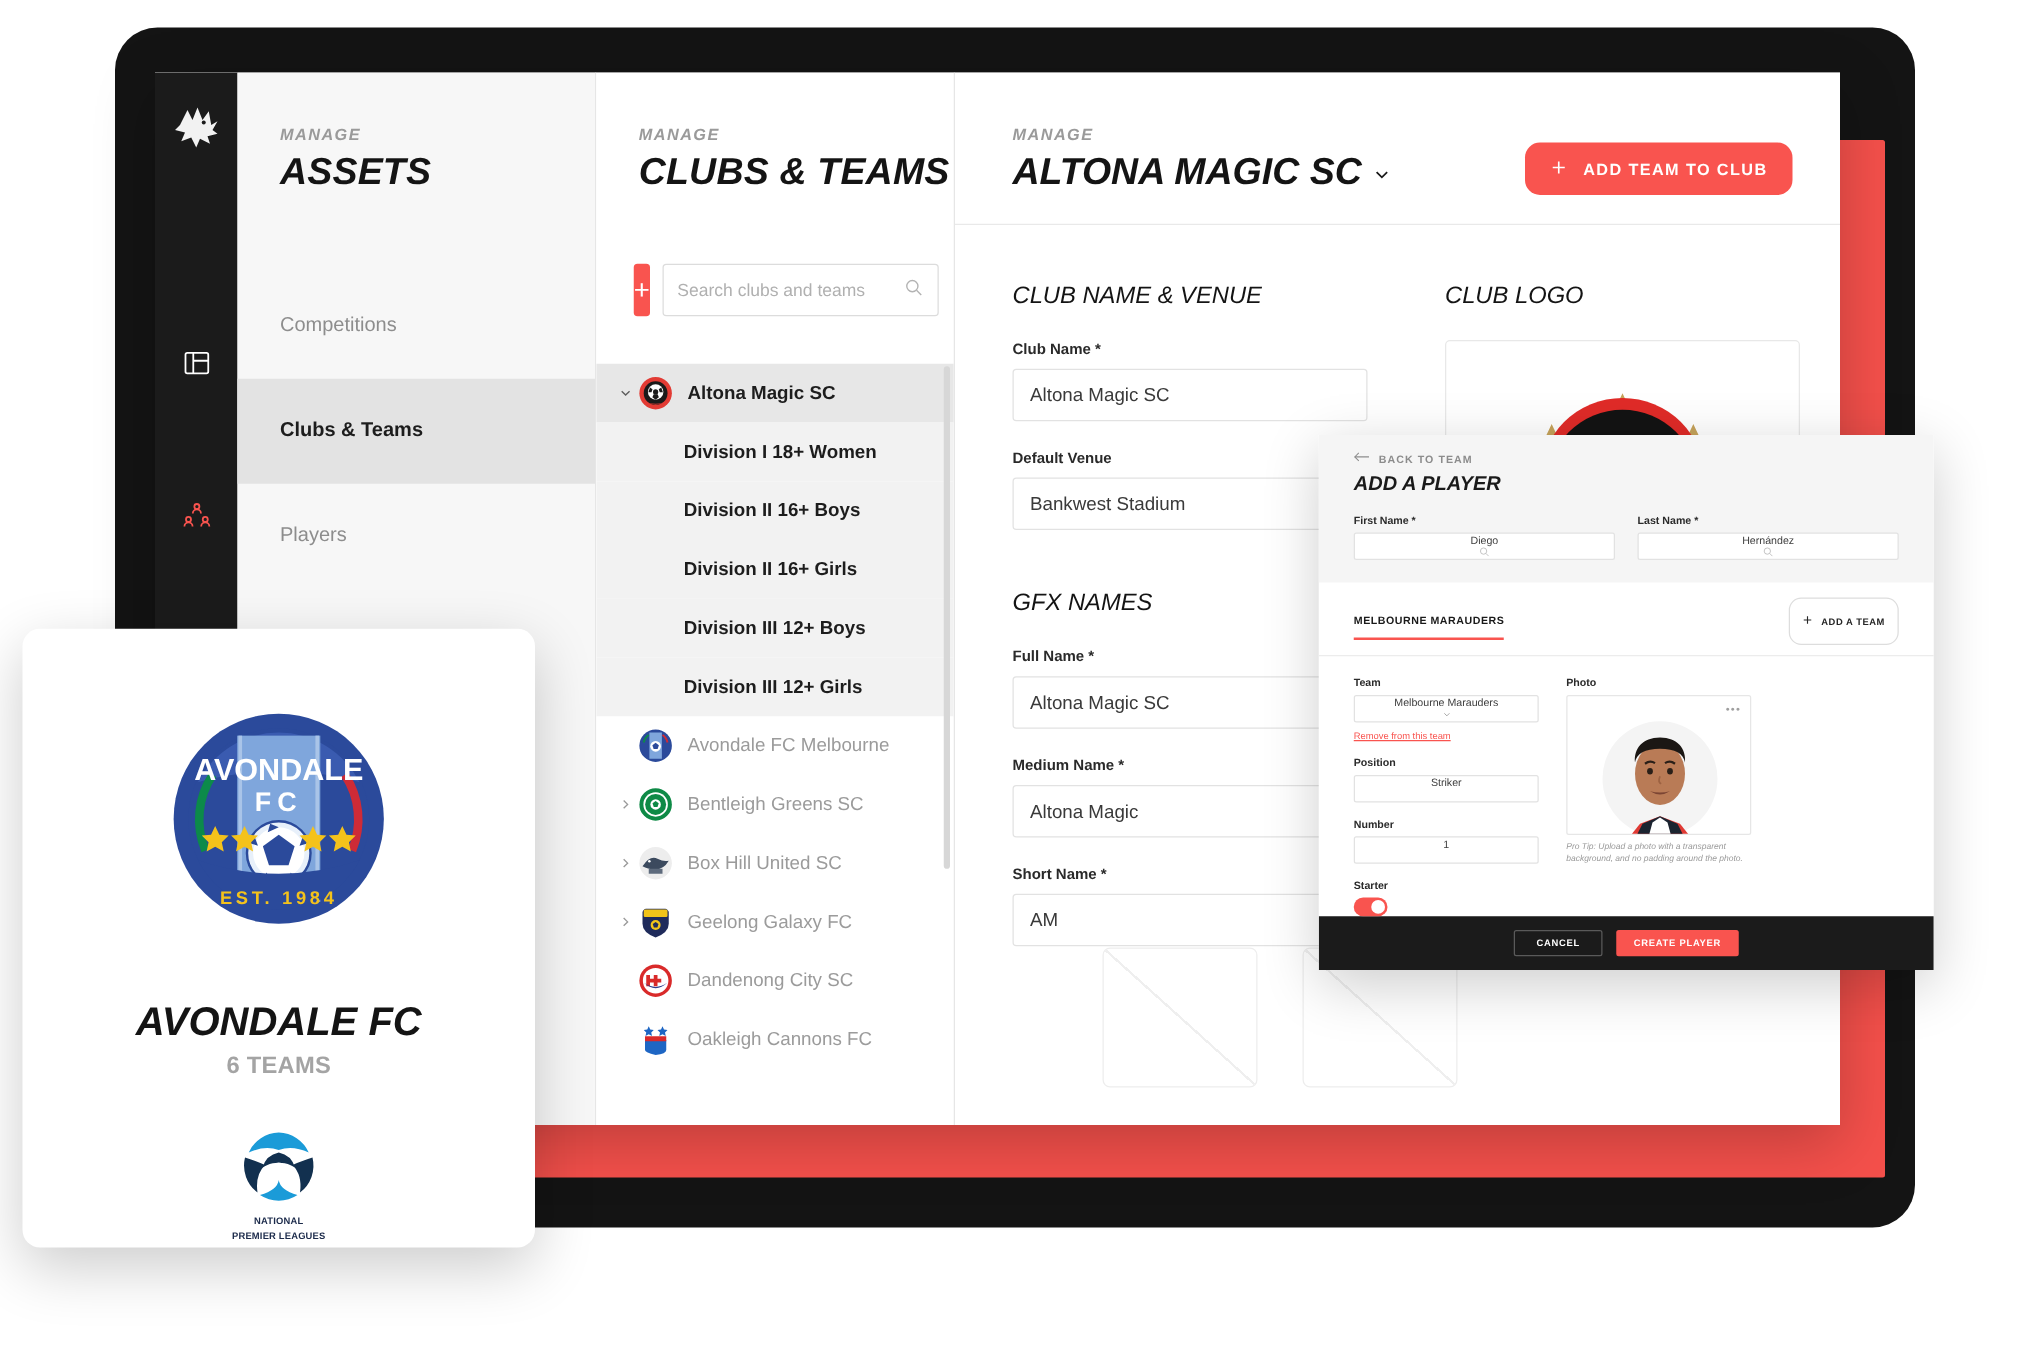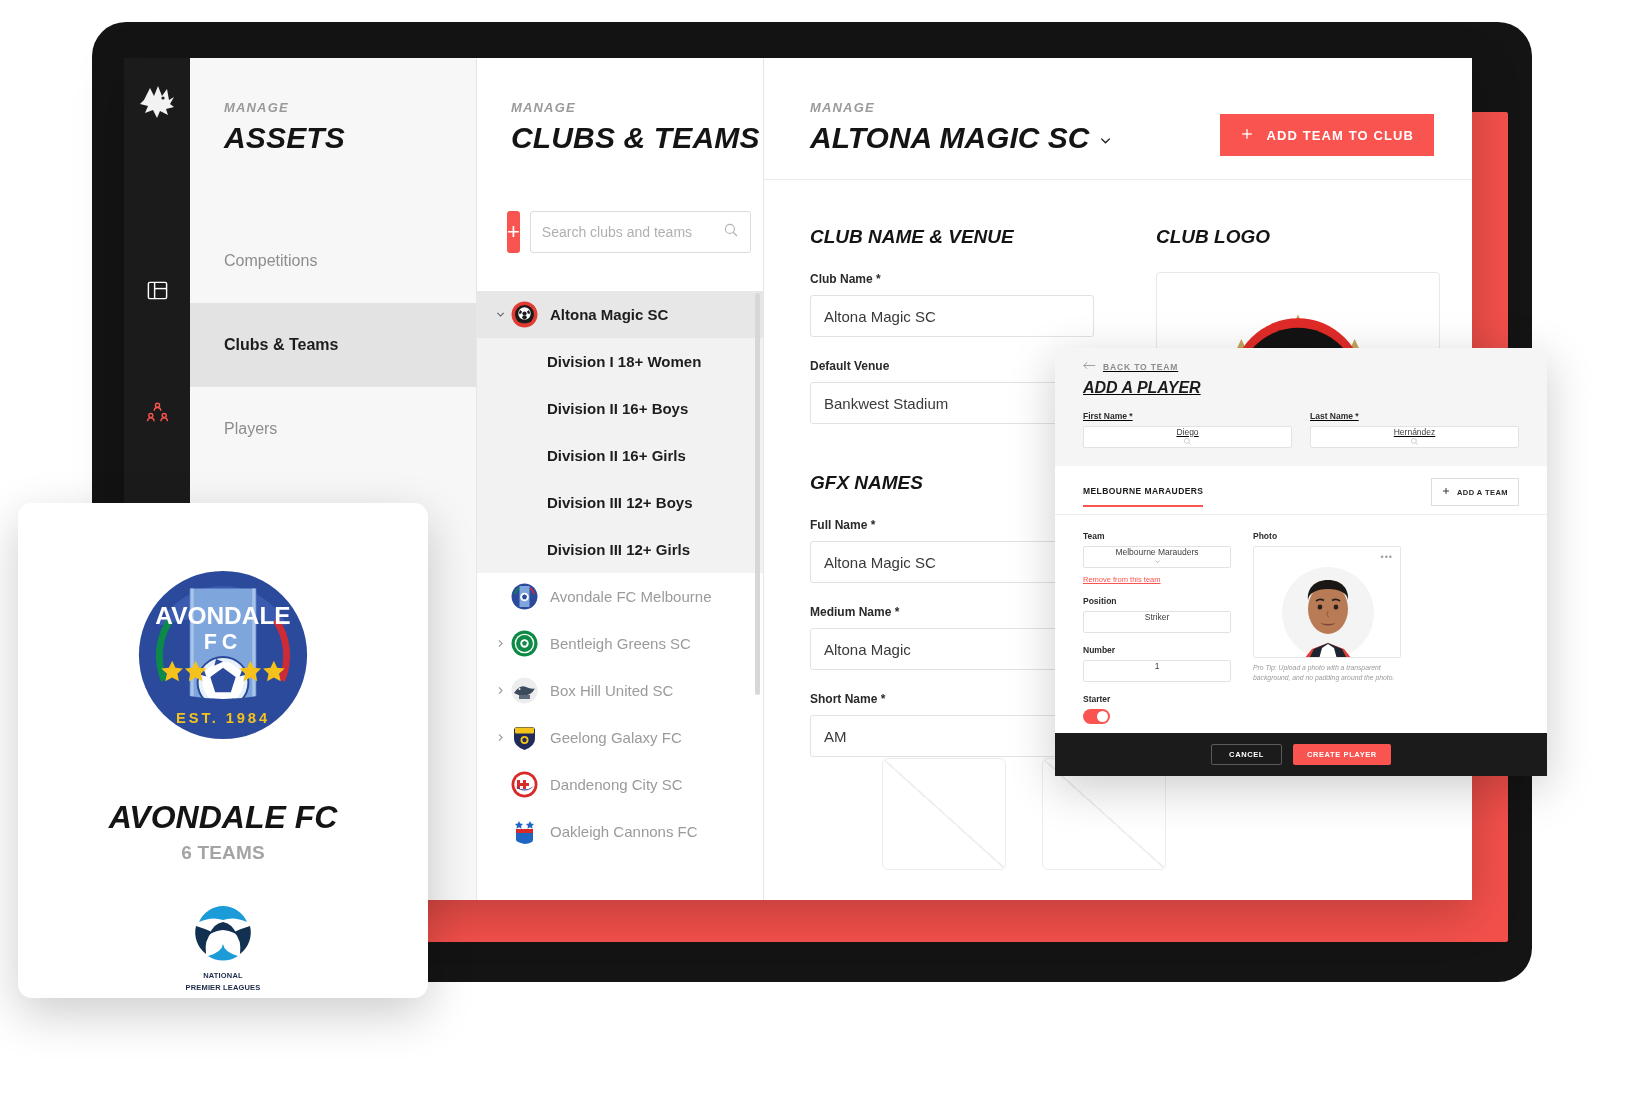--- a/index.html
+++ b/index.html
@@ -132,28 +132,28 @@
     height: 122px; border-bottom: 1px solid #E9E9E9;
     padding: 42px 38px 0 46px; display: flex; justify-content: space-between;
   }
   .detail-title {
     font-size: 30px; font-weight: 800; font-style: italic; color: #141414;
     margin-top: 6px; text-transform: uppercase;
     display: flex; align-items: center; gap: 9px;
   }
   .btn-primary {
     height: 42px; background: #F9544F; color: #fff; border: none;
-    border-radius: 0; padding: 12px 20px; font-size: 13px; font-weight: 700;
+    border-radius: 12px; padding: 12px 20px; font-size: 13px; font-weight: 700;
     letter-spacing: .085em; cursor: pointer; display: flex;
     align-items: center; gap: 13px; font-family: inherit; align-self: flex-start;
     margin-top: 14px;
   }
   .detail-body { display: flex; padding: 46px 46px 0 46px; gap: 62px; }
   .section-title {
-    font-size: 19px; font-weight: 700; font-style: italic; color: #141414;
+    font-size: 19px; font-weight: 400; font-style: italic; color: #141414;
     text-transform: uppercase; margin-bottom: 24px;
   }
   .field-label { font-size: 12px; color: #2a2a2a; font-weight: 600; margin-bottom: 9px; }
   .field-input {
     width: 284px; height: 42px; border: 1px solid #E2E2E2; border-radius: 3px;
     display: flex; align-items: center; padding: 0 13px;
     font-size: 15px; color: #3a3a3a; background: #fff; margin-bottom: 22px;
   }
   .gfx-block { margin-top: 48px; }
   .logo-card {
@@ -169,21 +169,21 @@
     background: linear-gradient(to top right, transparent 49.6%, #EFEFEF 49.6%, #EFEFEF 50.4%, transparent 50.4%);
   }
 
   
   .modal {
     position: absolute; left: 1055px; top: 348px;
     width: 492px; height: 428px; background: #ffffff;
     box-shadow: 0 12px 44px rgba(0,0,0,0.20);
     display: flex; flex-direction: column; overflow: hidden;
   }
-  .modal-head { background: #F5F5F5; padding: 13px 28px 18px 28px; text-decoration: underline; }
+  .modal-head { background: #F5F5F5; padding: 13px 28px 18px 28px; }
   .back-link {
     display: flex; align-items: center; gap: 7px;
     font-size: 8.5px; font-weight: 700; letter-spacing: .1em;
     color: #8c8c8c; text-transform: uppercase; cursor: pointer;
   }
   .modal-title {
     font-size: 16px; font-weight: 800; font-style: italic; color: #1a1a1a;
     text-transform: uppercase; margin: 7px 0 14px 0;
   }
   .m-row { display: flex; gap: 18px; }
@@ -196,21 +196,21 @@
   }
   .tab-bar {
     display: flex; align-items: center; justify-content: space-between;
     padding: 12px 28px 0 28px; border-bottom: 1px solid #ECECEC;
   }
   .tab {
     font-size: 8.5px; font-weight: 700; letter-spacing: .05em; color: #1a1a1a;
     padding-bottom: 9px; border-bottom: 2px solid #F9544F; cursor: pointer;
   }
   .btn-ghost {
-    height: 28px; border: 1px solid #DDDDDD; border-radius: 0; background:#fff;
+    height: 38px; border: 1px solid #DDDDDD; border-radius: 10px; background:#fff;
     font-size: 7.5px; font-weight: 700; letter-spacing: .06em; color: #262626;
     padding: 0 10px; display: flex; align-items: center; gap: 7px; cursor: pointer;
     font-family: inherit; margin-bottom: 8px;
   }
   .modal-body { display: flex; gap: 22px; padding: 16px 28px 0 28px; flex: 1; }
   .m-col-left { width: 148px; }
   .m-link {
     font-size: 7.5px; color: #F9544F; text-decoration: underline;
     margin: 3px 0 12px 0; display: inline-block; cursor: pointer;
   }

